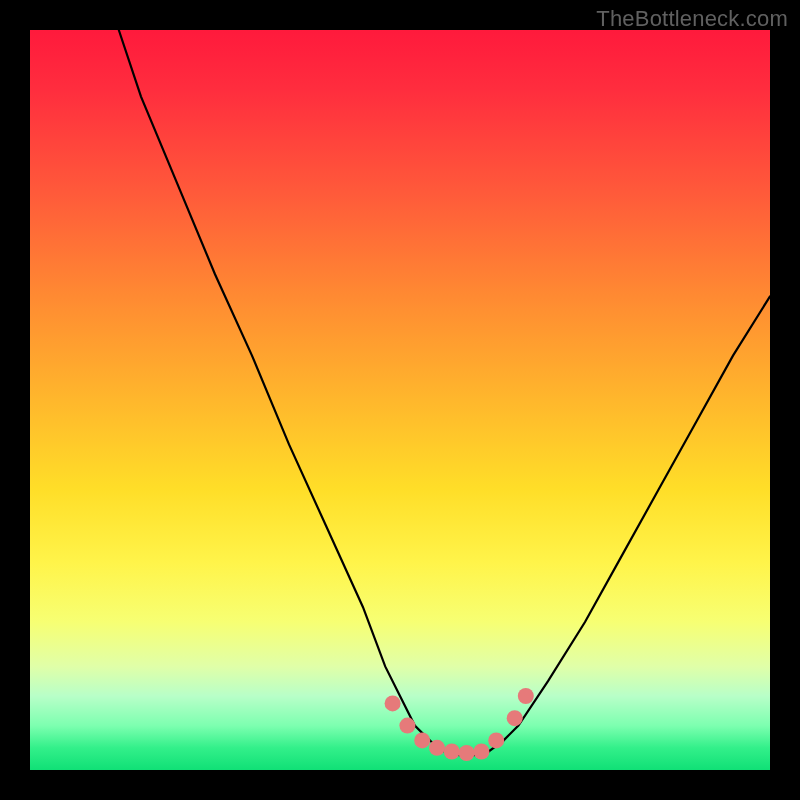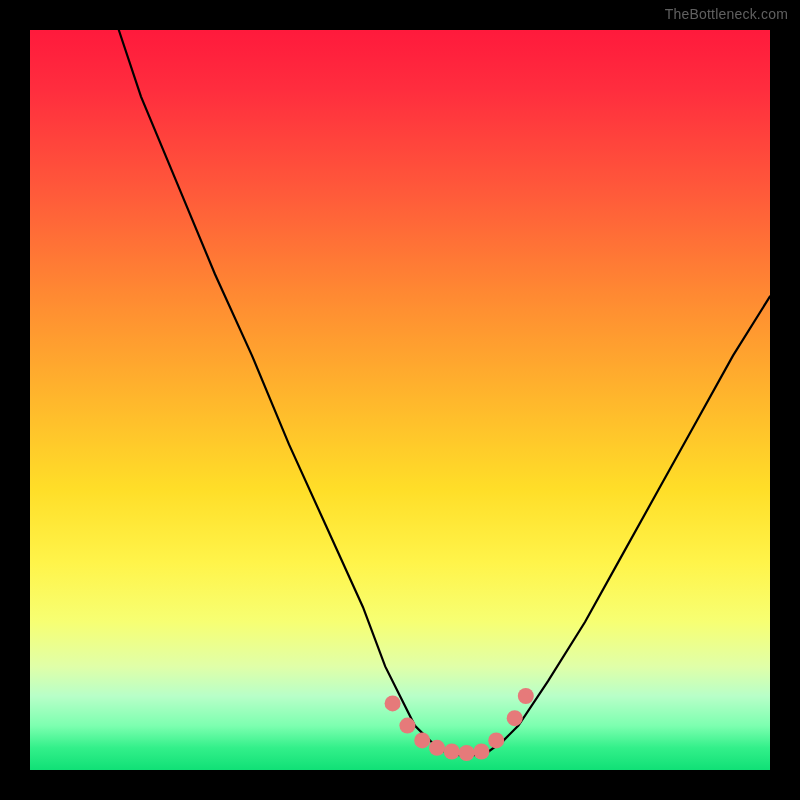--- a/index.html
+++ b/index.html
@@ -15,21 +15,21 @@
     position: relative;
     width: 800px;
     height: 800px;
     background: #000;
   }
   .attribution {
     position: absolute;
     top: 6px;
     right: 12px;
     color: #606060;
-    font-size: 14px;
+    font-size: 22px;
     letter-spacing: 0.2px;
     font-weight: 500;
     z-index: 10;
   }
   
   .plot {
     position: absolute;
     left: 30px;
     top: 30px;
     width: 740px;

